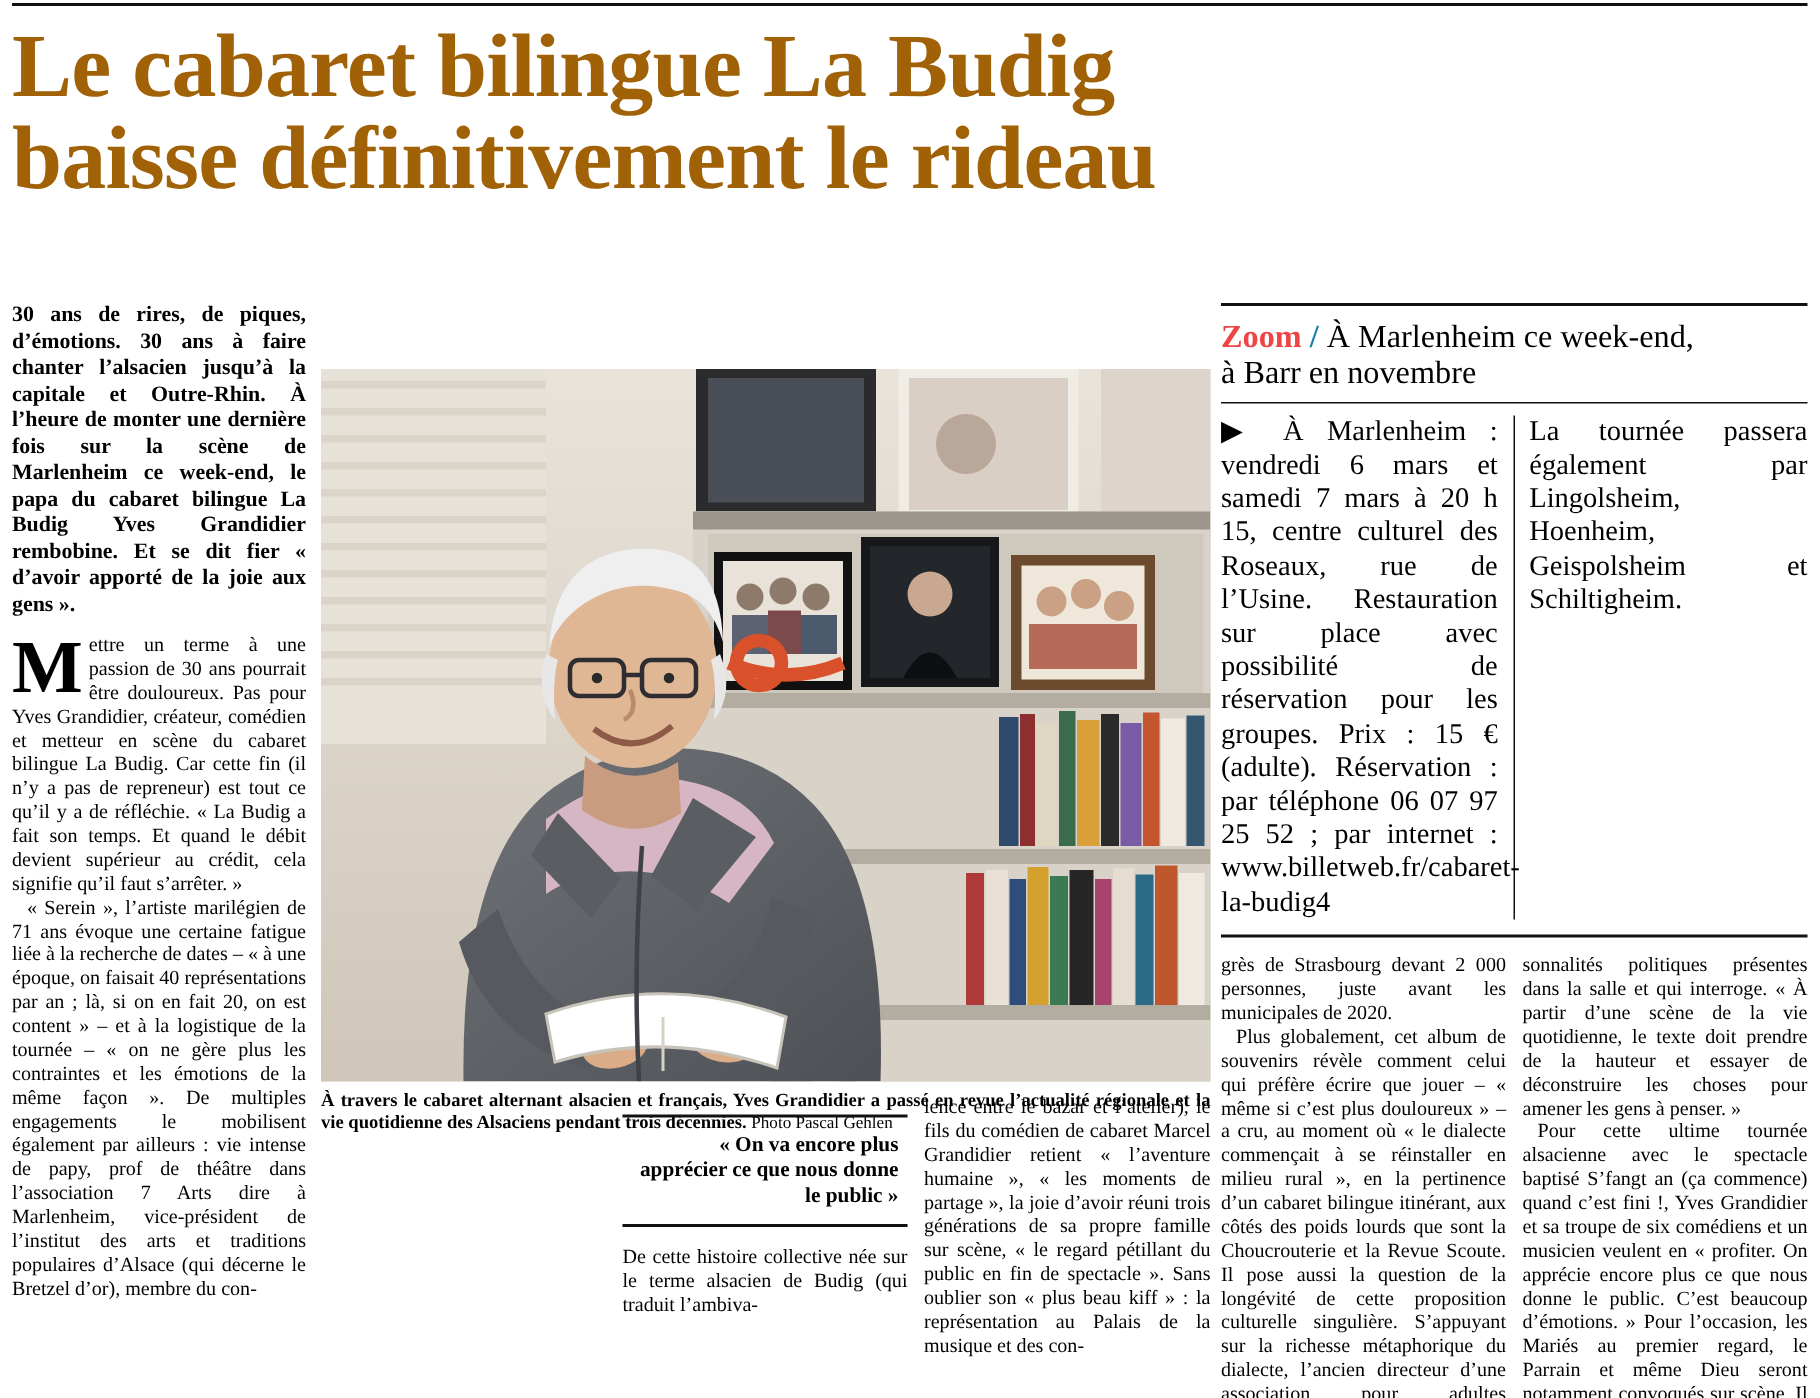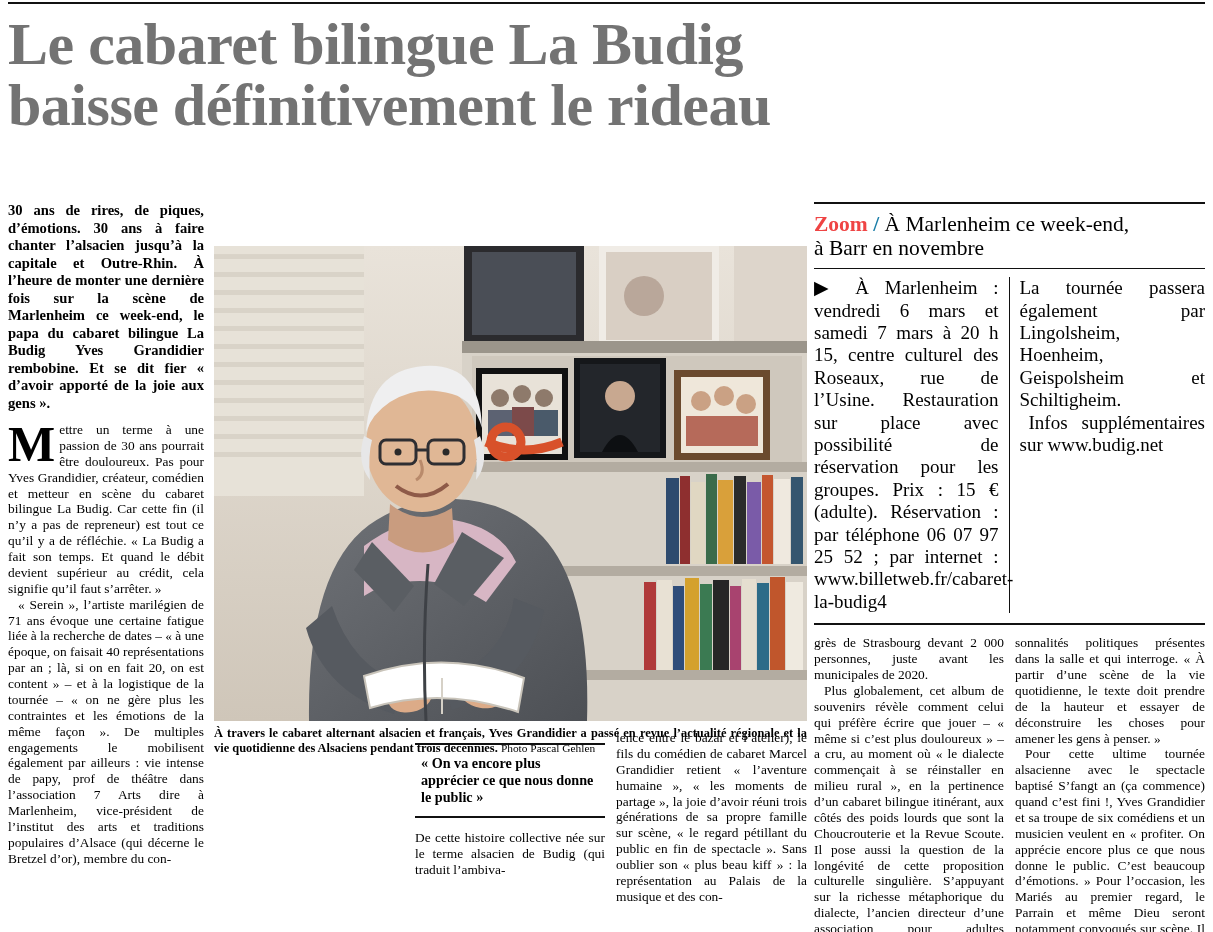--- a/index.html
+++ b/index.html
@@ -35,21 +35,21 @@
     margin: 2px 8px 0 8px;
     border-bottom: 2px solid #111;
   }
   .headline {
     margin: 10px 8px 0 8px;
     font-family: "Liberation Serif", serif;
     font-weight: bold;
     font-size: 60px;
     line-height: 1.02;
     letter-spacing: -0.5px;
-    color: #737373;
+    color: #a16207;
   }
   .headline .l2 { display: block; }
 
   
   .body-grid {
     position: absolute;
     top: 200px;
     left: 8px;
     width: 1197px;
   }
@@ -135,21 +135,21 @@
   .up-col { width: 190px; }
   .up-col.c1 { width: 190px; }
   .up-col.c2 { width: 190px; }
   .up-col.c3 { width: 191px; }
 
   .pullquote {
     margin: 13px 0 12px 0;
     padding: 10px 6px 10px 6px;
     border-top: 2px solid #111;
     border-bottom: 2px solid #111;
-    text-align: left;
+    text-align: right;
     font-weight: bold;
     font-size: 14.2px;
     line-height: 1.2;
     color: #000;
   }
 
   
   .zoom-rule-top { border-top: 2px solid #111; }
   .zoom-title {
     margin: 8px 0 0 0;
@@ -381,21 +381,20 @@
         <span>à Barr en novembre</span>
       </div>
       <div class="zoom-rule-mid"></div>
 
       <div class="zoom-cols">
         <div class="zoom-col left">
           <p>▶ À Marlenheim : vendredi 6 mars et samedi 7 mars à 20 h 15, centre culturel des Roseaux, rue de l’Usine. Restauration sur place avec possibilité de réservation pour les groupes. Prix : 15 € (adulte). Réservation : par téléphone 06 07 97 25 52 ; par internet : www.billetweb.fr/cabaret-la-budig4</p>
         </div>
         <div class="zoom-col right">
           <p>La tournée passera également par Lingolsheim, Hoenheim, Geispolsheim et Schiltigheim.</p>
-          <p>Infos supplémentaires sur www.budig.net</p>
         </div>
       </div>
       <div class="zoom-rule-bot"></div>
 
       <div class="right-cols">
         <div class="rc article-col">
           <p class="first">grès de Strasbourg devant 2 000 personnes, juste avant les municipales de 2020.</p>
           <p>Plus globalement, cet album de souvenirs révèle comment celui qui préfère écrire que jouer – « même si c’est plus douloureux » – a cru, au moment où « le dialecte commençait à se réinstaller en milieu rural », en la pertinence d’un cabaret bilingue itinérant, aux côtés des poids lourds que sont la Choucrouterie et la Revue Scoute. Il pose aussi la question de la longévité de cette proposition culturelle singulière. S’appuyant sur la richesse métaphorique du dialecte, l’ancien directeur d’une association pour adultes handicapés intellectuels a su tisser, année après année, un spectacle vivant qui fait rire sans vulgarité, qui ne passe pas à côté du plaisir d’égratigner les per-</p>
         </div>
         <div class="rc b article-col">

